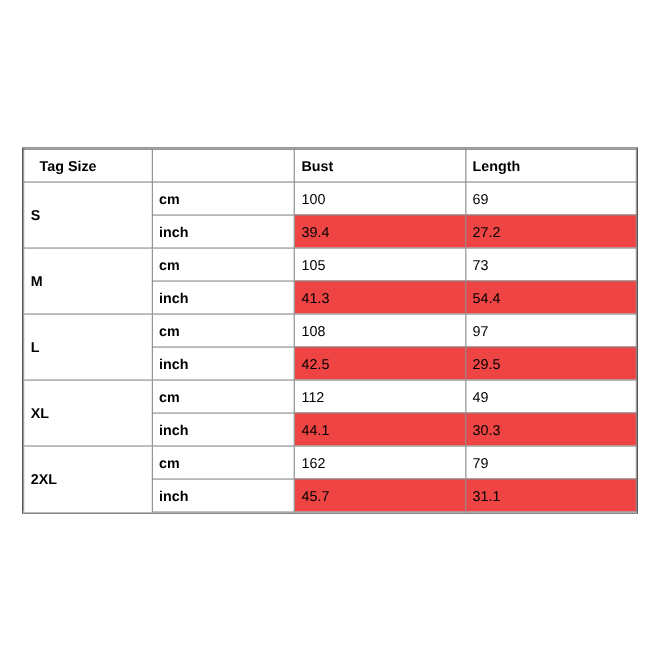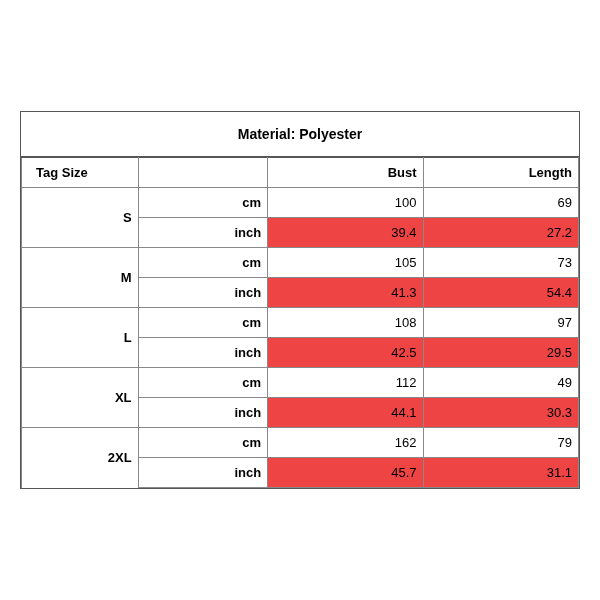--- a/index.html
+++ b/index.html
@@ -29,21 +29,21 @@
       font-size: 14px;
     }
 
     table {
       width: 100%;
       border-collapse: collapse;
     }
 
     th, td {
       border: 1px solid #888;
-      text-align: right;
+      text-align: left;
       padding: 7px 6px;
     }
 
     thead th {
       font-weight: bold;
       background: #fff;
       border-top: 1.5px solid #555;
     }
 
     .tag-size-header {
@@ -77,23 +77,20 @@
     }
 
     .outer-wrapper {
       overflow: hidden;
     }
   </style>
 </head>
 <body>
 
 <div class="outer-wrapper">
-  <div class="title-row">
-    <span>Material: Polyester</span>
-  </div>
   <table>
     <thead>
       <tr>
         <th class="tag-size-header">Tag Size</th>
         <th></th>
         <th class="value-col">Bust</th>
         <th class="value-col">Length</th>
       </tr>
     </thead>
     <tbody id="table-body">

